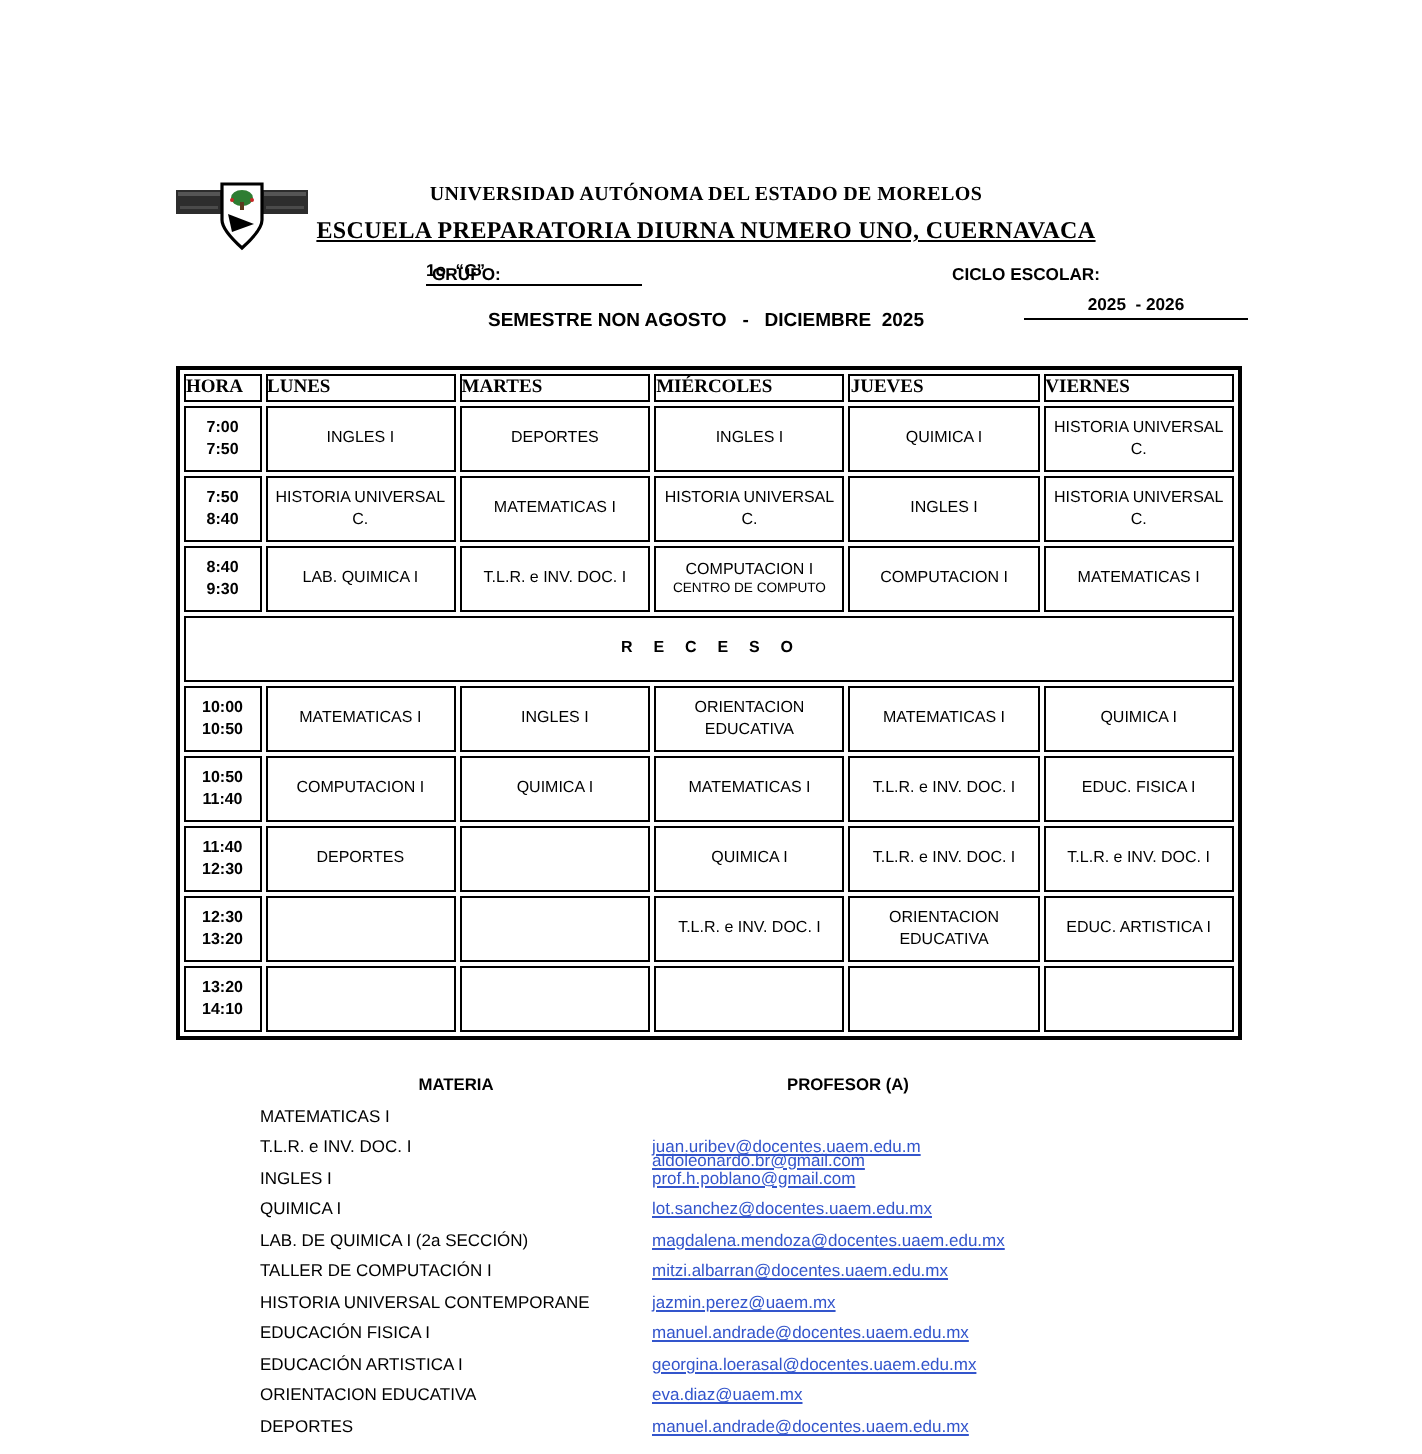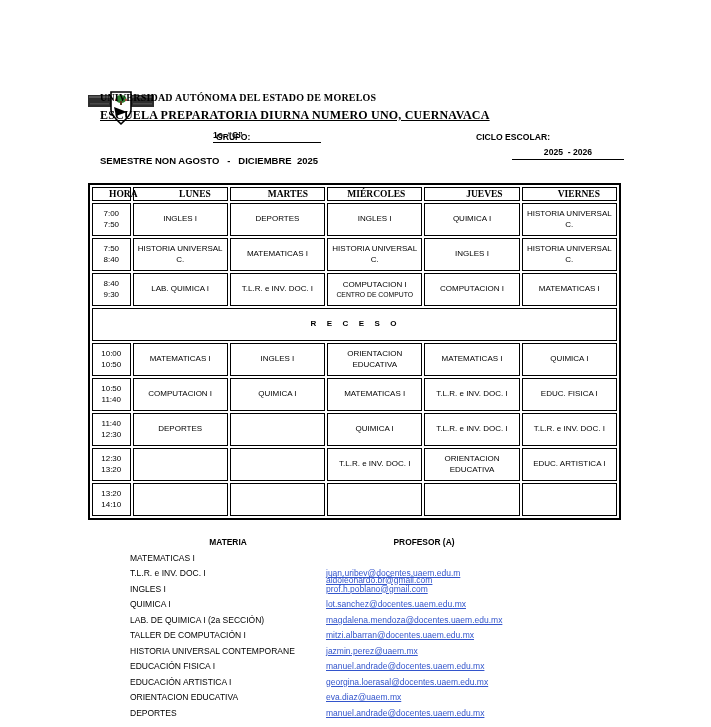--- a/index.html
+++ b/index.html
@@ -9,21 +9,21 @@
     position: relative;
     overflow: hidden;
     font-family: "Liberation Sans", sans-serif;
     color: #000;
     -webkit-font-smoothing: antialiased;
   }
   .abs { position: absolute; }
 
   
   .logo { left: 88px; top: 88px; width: 66px; height: 40px; }
-  .hdr-center { left: 100px; width: 540px; }
+  .hdr-center { left: 83px; width: 540px; text-align: center; }
   .university {
     top: 92px;
     font-family: "Liberation Serif", serif;
     font-weight: bold; font-size: 10px; letter-spacing: 0.2px;
   }
   .school {
     top: 108px;
     font-family: "Liberation Serif", serif;
     font-weight: bold; font-size: 12px; letter-spacing: 0.2px; text-decoration: underline;
   }
@@ -53,34 +53,34 @@
     width: 533px;
     border-collapse: separate; border-spacing: 2px;
     border: 2px solid #000;
     table-layout: fixed;
     background: #fff;
   }
   table.timetable col.c-hora { width: 38px; }
   table.timetable col.c-day  { width: 94px; }
   table.timetable th {
     border: 1.5px solid #000;
-    height: 12px; padding: 0 16px;
+    height: 12px; padding: 0 0;
     font-family: "Liberation Serif", serif;
     font-weight: bold; font-size: 9.5px;
-    text-align: right; vertical-align: middle;
+    text-align: left; vertical-align: middle;
   }
   table.timetable td {
     border: 1.5px solid #000;
     height: 31px; padding: 0 2px;
     font-size: 8px; line-height: 1.3;
     text-align: center; vertical-align: middle;
     overflow: hidden;
   }
   td.time-cell {
-    font-weight: normal; font-size: 8.5px;
+    font-weight: bold; font-size: 8.5px;
     white-space: pre-line; line-height: 1.25;
   }
   td.receso-cell {
     height: 12px;
     font-weight: bold; font-size: 8.5px;
     letter-spacing: 2px; white-space: pre;
   }
   .cell-sub { display: block; font-size: 6.8px; line-height: 1.15; }
 
   

